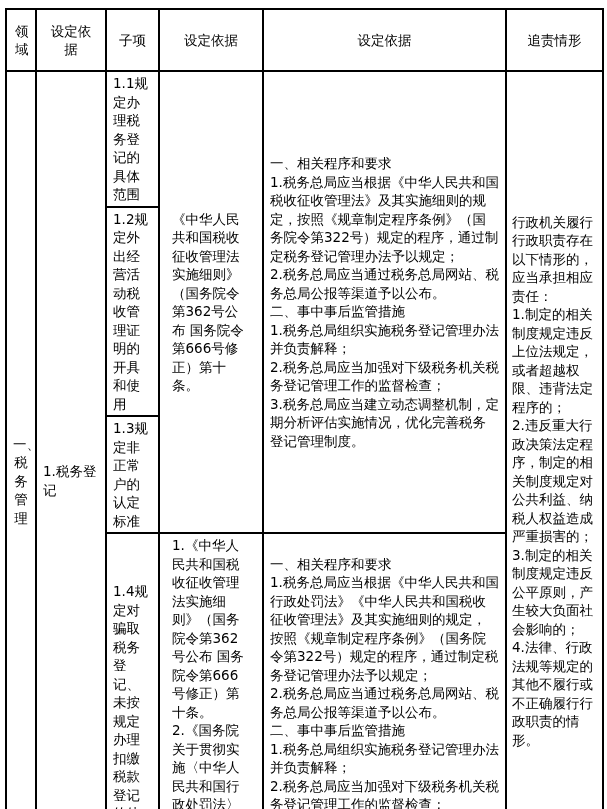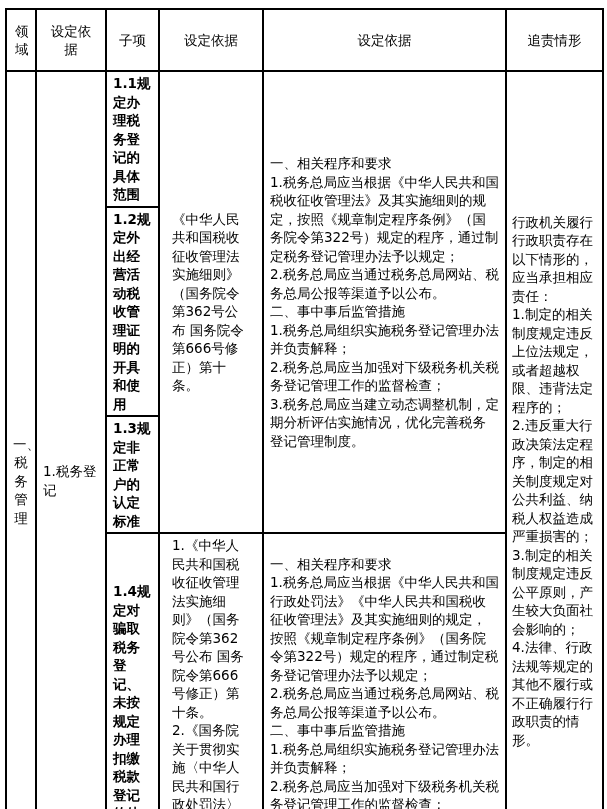--- a/index.html
+++ b/index.html
@@ -38,21 +38,21 @@
   }
   .doc-table th {
     text-align: center;
     padding: 2px 8px;
   }
   td.c-domain {
     text-align: center;
     padding: 2px 6px;
   }
   td.c-matter  { padding: 2px 6px; vertical-align: middle; }
-  td.c-sub     { padding: 2px 6px; vertical-align: middle; font-weight: bold; }
+  td.c-sub     { padding: 2px 6px; vertical-align: middle; }
   td.c-basis   { padding: 2px 12px; vertical-align: middle; }
   td.c-method  { padding: 2px 6px; vertical-align: middle; }
   td.c-acc     { padding: 2px 5px; vertical-align: middle; }
   tr.r-header  { height: 62px; }
   tr.r-1       { height: 128px; }
   tr.r-2       { height: 207px; }
   tr.r-3       { height: 107px; }
   tr.r-4       { height: 303px; }
 </style>
 </head>

